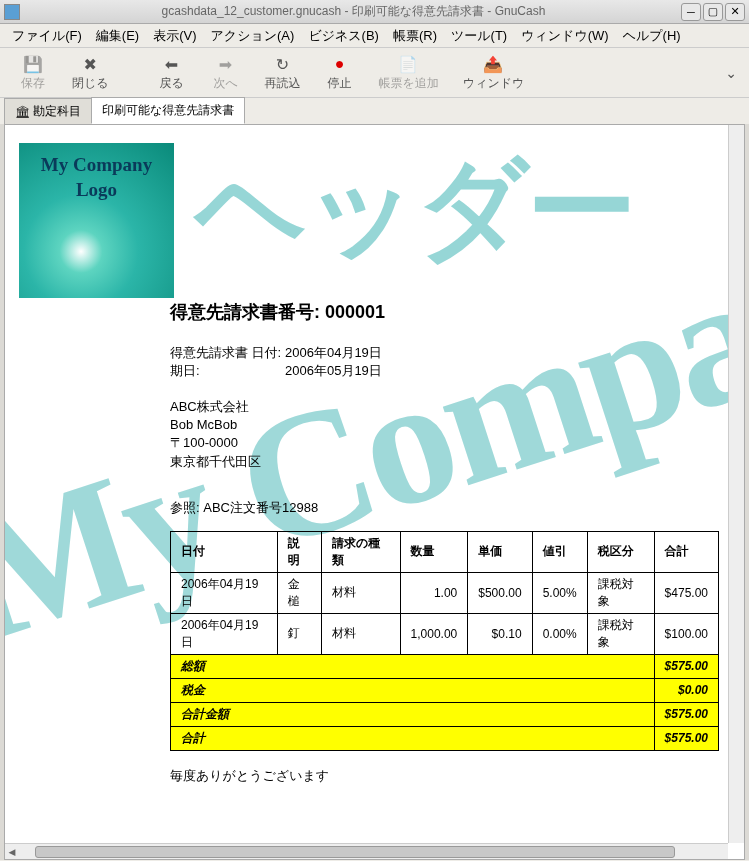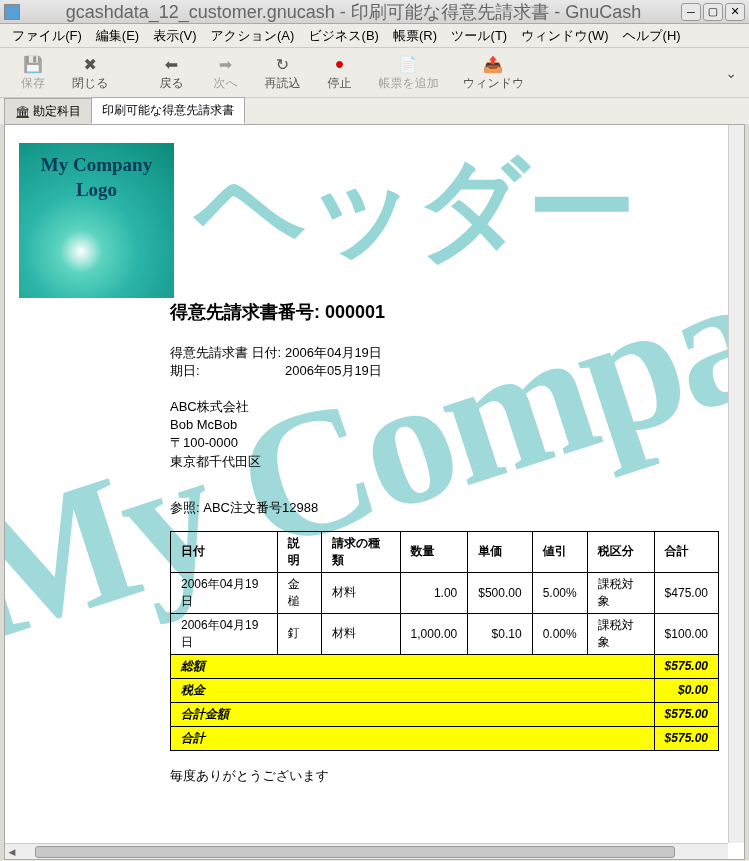--- a/index.html
+++ b/index.html
@@ -22,21 +22,21 @@
     .titlebar-icon {
       width: 16px; height: 16px;
       background: #5a9fd4;
       margin-right: 6px;
       border: 1px solid #888;
     }
     .titlebar-text {
       flex: 1;
       text-align: center;
       color: #666;
-      font-size: 18px;
+      font-size: 12px;
     }
     .titlebar-controls { display: flex; gap: 2px; }
     .win-btn {
       width: 20px; height: 18px;
       background: #e8e8e8;
       border: 1px solid #999;
       border-radius: 3px;
       display: flex;
       align-items: center;
       justify-content: center;

